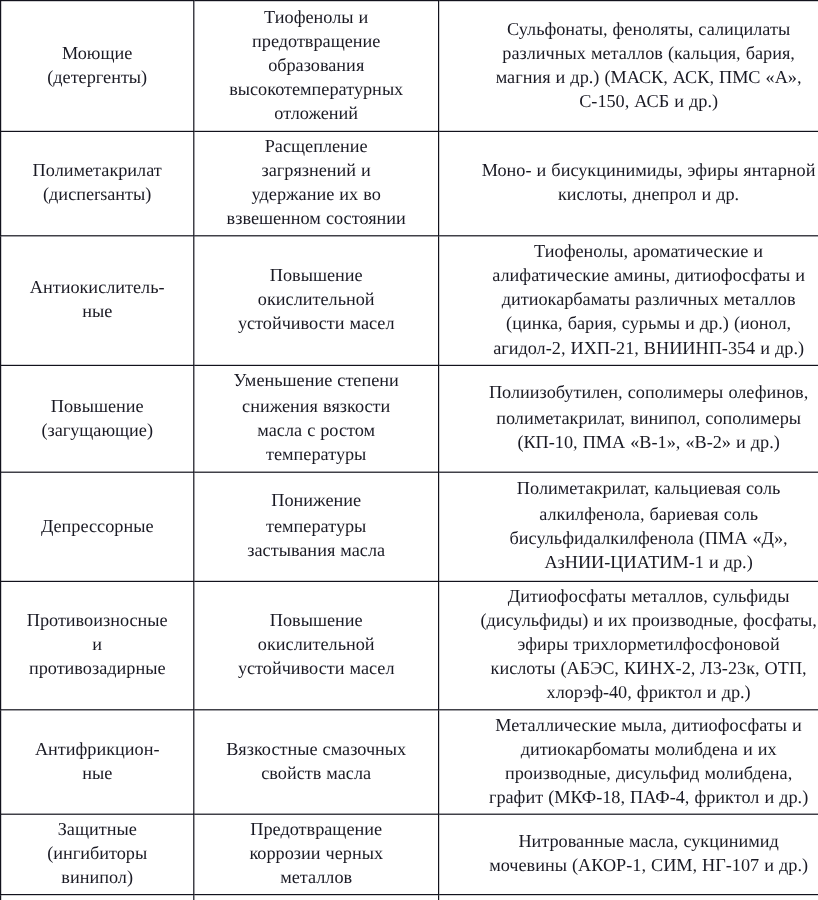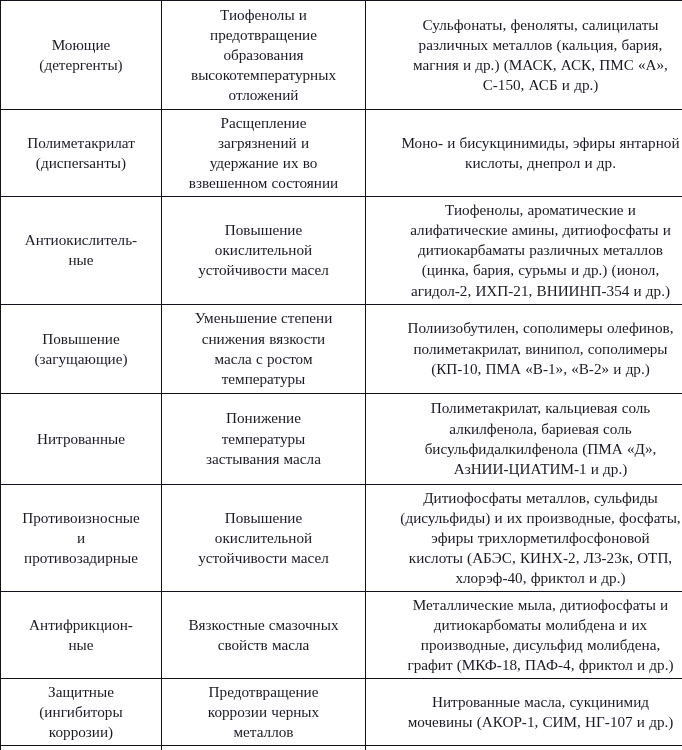--- a/index.html
+++ b/index.html
@@ -120,21 +120,21 @@
         </td>
       <td class="col-subst">
           <span class="cell-text">Полиизобутилен, сополимеры олефинов,
 полиметакрилат, винипол, сополимеры
 (КП-10, ПМА «В-1», «В-2» и др.)</span>
         </td>
     </tr>
 
     <tr class="r4">
       <td class="col-name">
-          <span class="cell-text">Нитрованные</span>
+          <span class="cell-text">Депрессорные</span>
         </td>
       <td class="col-effect">
           <span class="cell-text">Понижение
 температуры
 застывания масла</span>
         </td>
       <td class="col-subst">
           <span class="cell-text">Полиметакрилат, кальциевая соль
 алкилфенола, бариевая соль
 бисульфидалкилфенола (ПМА «Д»,
@@ -176,21 +176,21 @@
 дитиокарбоматы молибдена и их
 производные, дисульфид молибдена,
 графит (МКФ-18, ПАФ-4, фриктол и др.)</span>
         </td>
     </tr>
 
     <tr class="r7">
       <td class="col-name">
           <span class="cell-text">Защитные
 (ингибиторы
-коррозии)</span>
+винипол)</span>
         </td>
       <td class="col-effect">
           <span class="cell-text">Предотвращение
 коррозии черных
 металлов</span>
         </td>
       <td class="col-subst">
           <span class="cell-text">Нитрованные масла, сукцинимид
 мочевины  (АКОР-1, СИМ, НГ-107 и др.)</span>
         </td>

